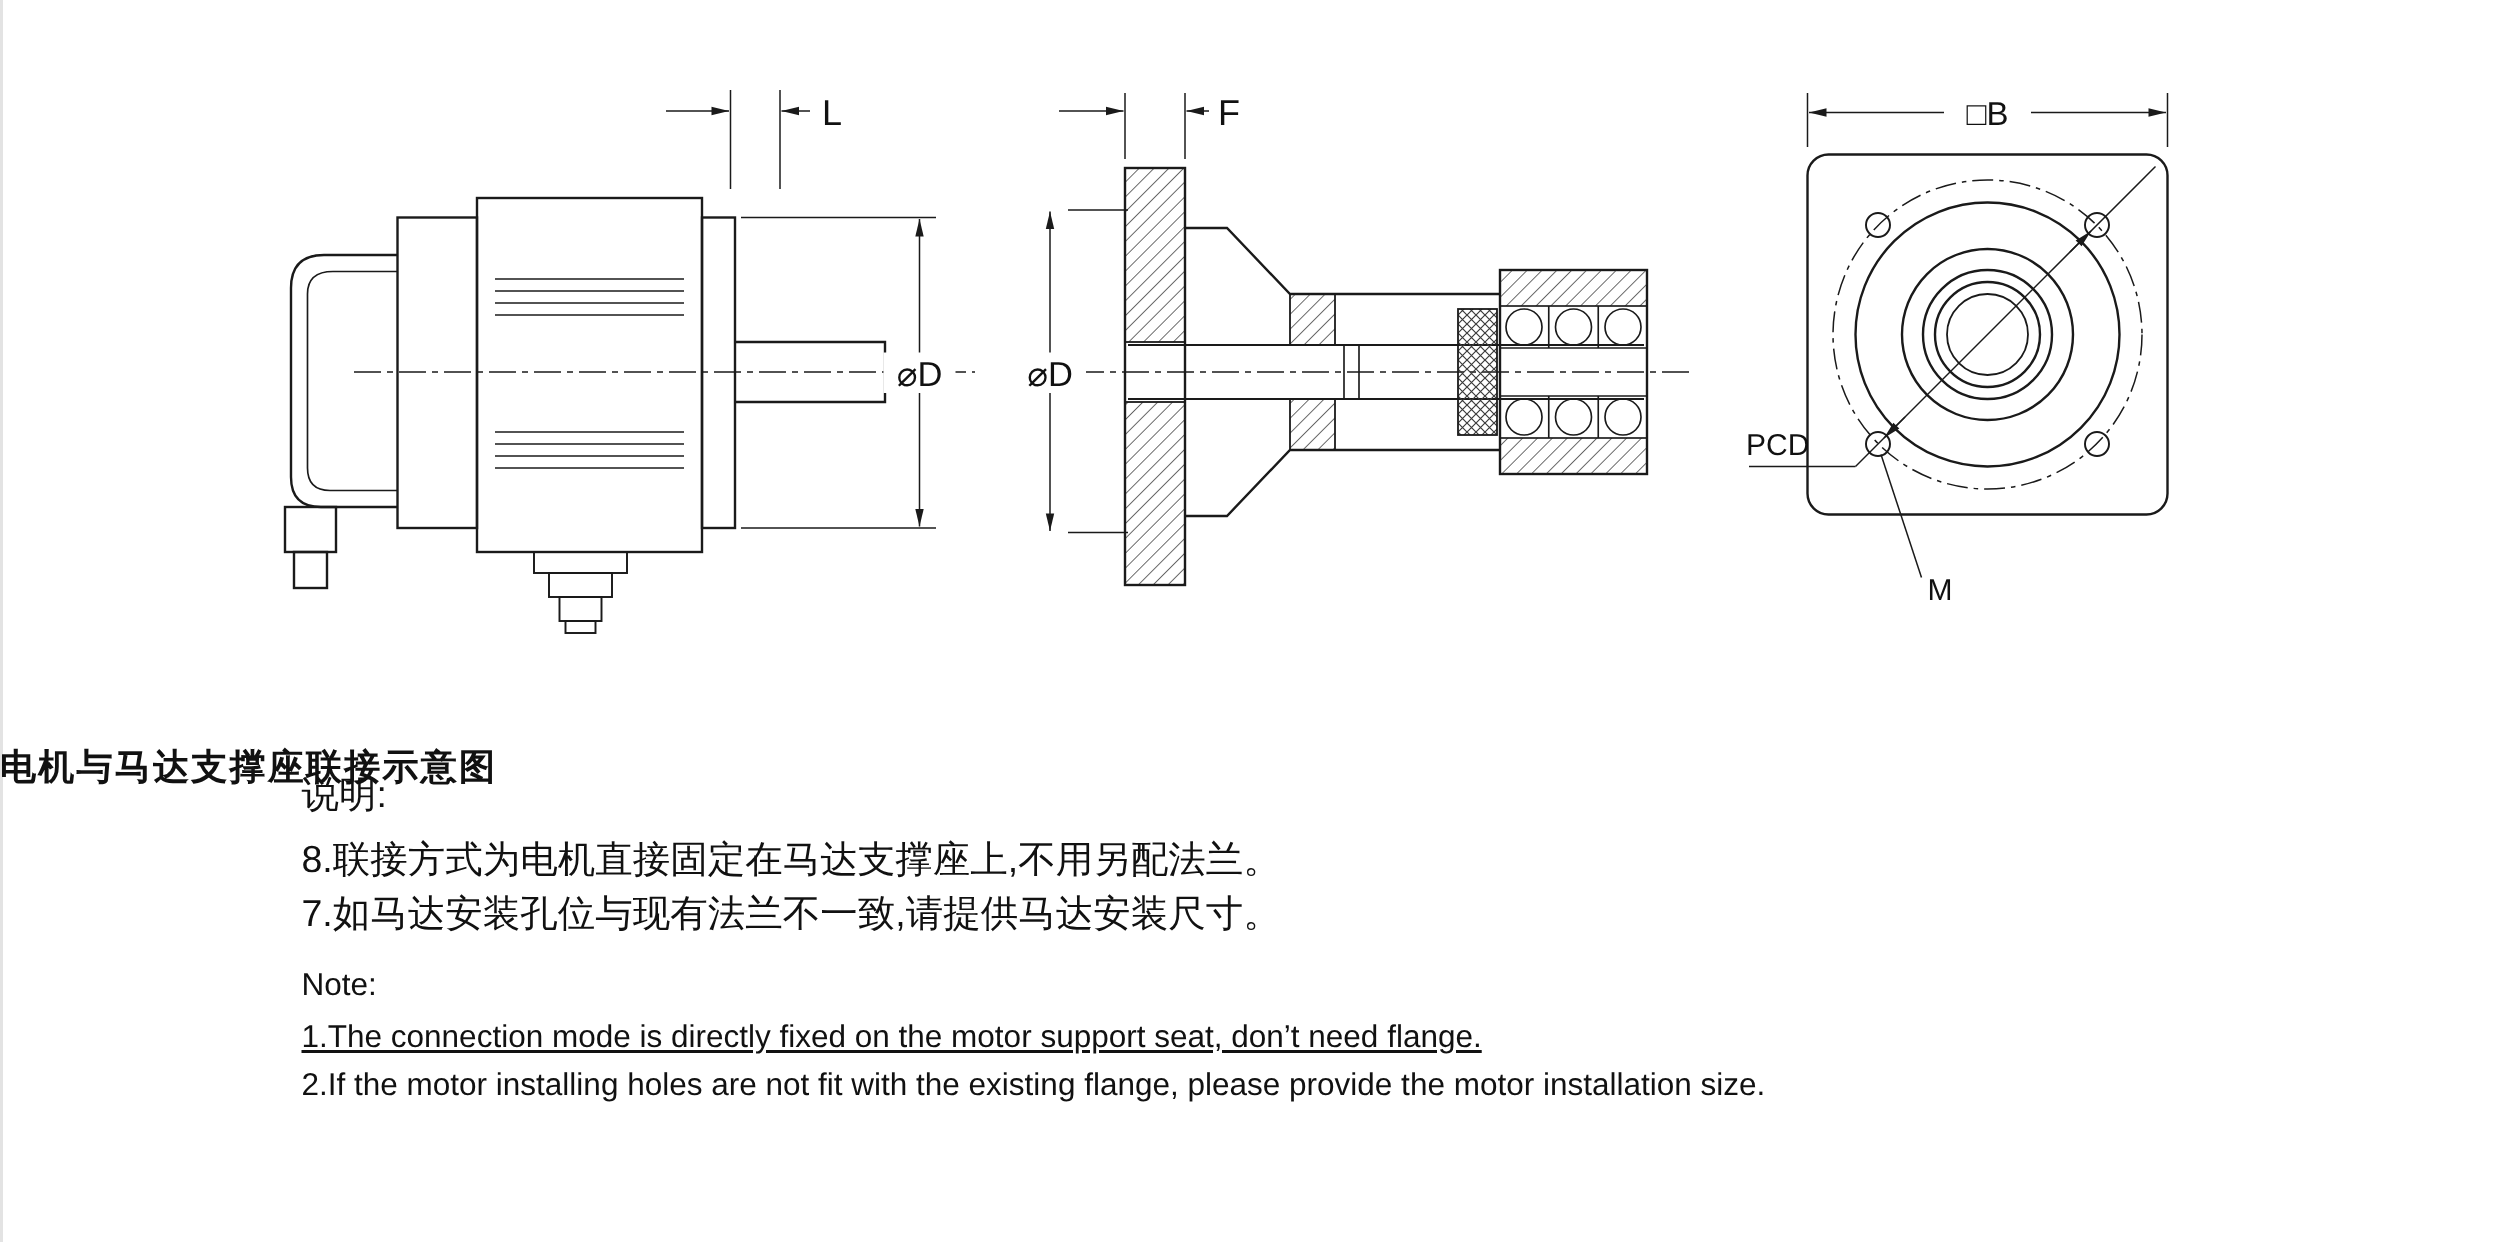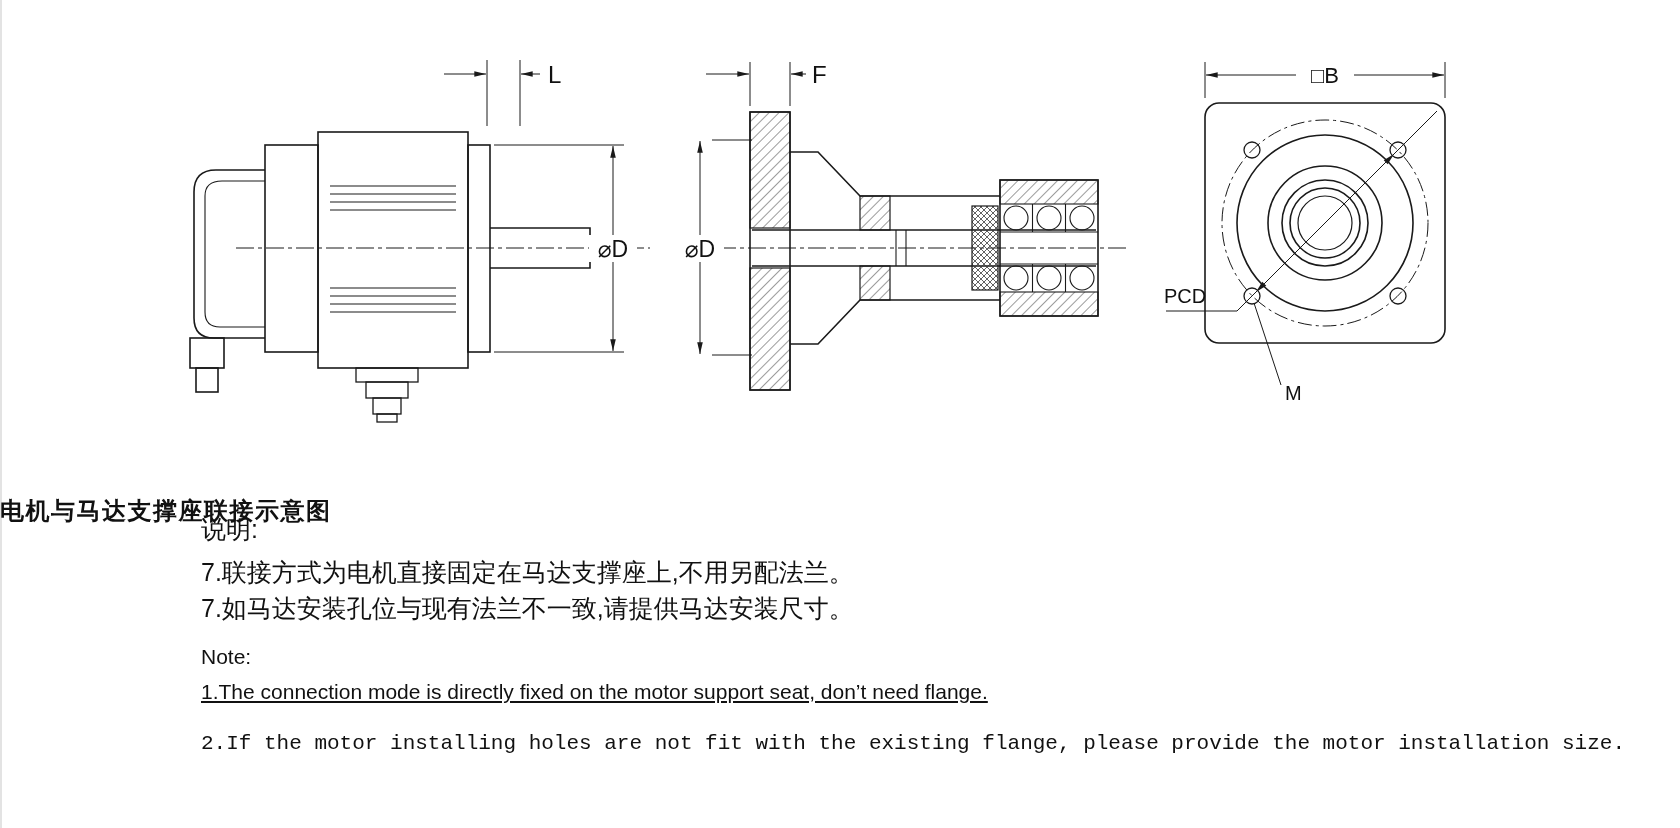--- a/index.html
+++ b/index.html
@@ -11,21 +11,21 @@
   svg.drawing{position:absolute;left:0;top:0;}
   svg text{font-family:"Liberation Sans","DejaVu Sans",sans-serif;fill:#111;stroke:none;}
   .title{
     position:absolute;left:0;top:452px;width:1634px;text-align:left;
     font-size:24px;font-weight:600;letter-spacing:1.5px;margin-top:43px;
   }
   .note{position:absolute;left:183px;white-space:nowrap;margin-left:18px;}
   .cn{font-size:25px;}
   .en{font-size:21px;}
   .n1{top:513px;} .n2{top:556px;} .n3{top:592px;}
-  .n4{top:645px;} .n5{top:680px;text-decoration:underline;} .n6{top:732px;font-family:Liberation Mono, monospace;}
+  .n4{top:645px;} .n5{top:680px;text-decoration:underline;} .n6{top:712px;}
 </style>
 </head>
 <body>
 
 <div>
 
   <div class="page-edge"></div>
 
   <svg class="drawing" width="1680" height="460" viewBox="0 0 1680 460">
     <defs>
@@ -171,20 +171,20 @@
 
       <text x="1325" y="83" font-size="22" text-anchor="middle">□B</text>
       <text x="1164" y="303" font-size="20">PCD</text>
       <text x="1285" y="400" font-size="20">M</text>
     </g>
   </svg>
 
   <div class="title">电机与马达支撑座联接示意图</div>
 
   <div class="note cn n1">说明:</div>
-  <div class="note cn n2">7.联接方式为电机直接固定在马达支撑座上,不用另配法兰。</div>
+  <div class="note cn n2">8.联接方式为电机直接固定在马达支撑座上,不用另配法兰。</div>
   <div class="note cn n3">7.如马达安装孔位与现有法兰不一致,请提供马达安装尺寸。</div>
 
   <div class="note en n4">Note:</div>
   <div class="note en n5">1.The connection mode is directly fixed on the motor support seat, don’t need flange.</div>
   <div class="note en n6">2.If the motor installing holes are not fit with the existing flange, please provide the motor installation size.</div>
 
 </div>
 
 </body></html>

